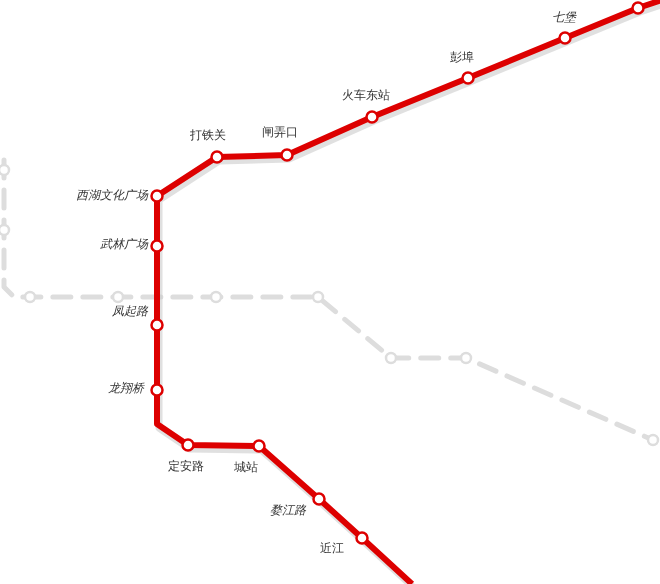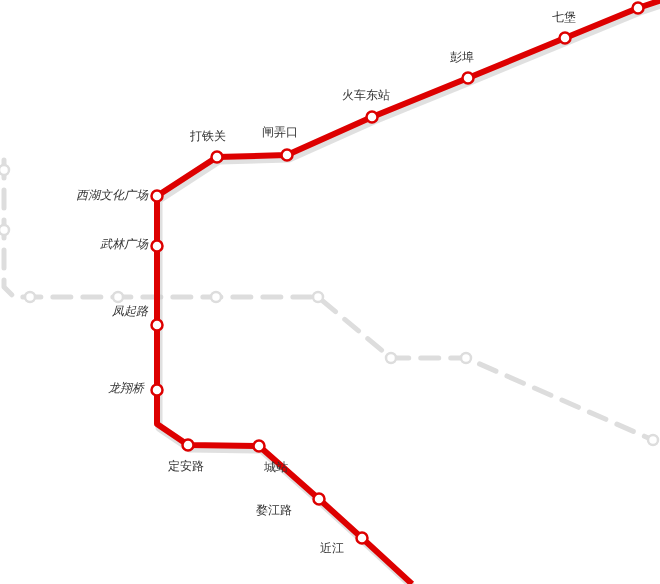--- a/index.html
+++ b/index.html
@@ -43,25 +43,25 @@
     <circle cx="157" cy="246" r="5.5" fill="#fff" stroke="#dd0000" stroke-width="2.5"></circle>
     <circle cx="157" cy="325" r="5.5" fill="#fff" stroke="#dd0000" stroke-width="2.5"></circle>
     <circle cx="157" cy="390" r="5.5" fill="#fff" stroke="#dd0000" stroke-width="2.5"></circle>
     <circle cx="188" cy="445" r="5.5" fill="#fff" stroke="#dd0000" stroke-width="2.5"></circle>
     <circle cx="259" cy="446" r="5.5" fill="#fff" stroke="#dd0000" stroke-width="2.5"></circle>
     <circle cx="319" cy="499" r="5.5" fill="#fff" stroke="#dd0000" stroke-width="2.5"></circle>
     <circle cx="362" cy="538" r="5.5" fill="#fff" stroke="#dd0000" stroke-width="2.5"></circle>
   </g>
 </svg>
 
-<div class="label" style="left:552px; top:10px;">七堡</div>
+<div class="label" style="left:552px; top:10px;font-style:italic;">七堡</div>
 <div class="label" style="left:450px; top:50px;">彭埠</div>
 <div class="label" style="left:342px; top:88px;">火车东站</div>
 <div class="label" style="left:262px; top:126px;font-family:Liberation Mono, monospace;">闸弄口</div>
-<div class="label" style="left:190px; top:129px;">打铁关</div>
+<div class="label" style="left:190px; top:129px;font-family:Liberation Mono, monospace;">打铁关</div>
 <div class="label right" style="left:62px; top:188px; width:86px;">西湖文化广场</div>
 <div class="label right" style="left:88px; top:237px; width:60px;">武林广场</div>
 <div class="label right" style="left:100px; top:304px; width:48px;text-align:right;">凤起路</div>
 <div class="label right" style="left:96px; top:381px; width:48px;">龙翔桥</div>
 <div class="label" style="left:168px; top:459px;">定安路</div>
-<div class="label" style="left:234px; top:460px;margin-left:30px;">城站</div>
-<div class="label" style="left:256px; top:503px;">婺江路</div>
+<div class="label" style="left:234px; top:460px;">城站</div>
+<div class="label" style="left:270px; top:503px;font-style:italic;">婺江路</div>
 <div class="label" style="left:320px; top:541px;">近江</div>
 
 </body></html>

